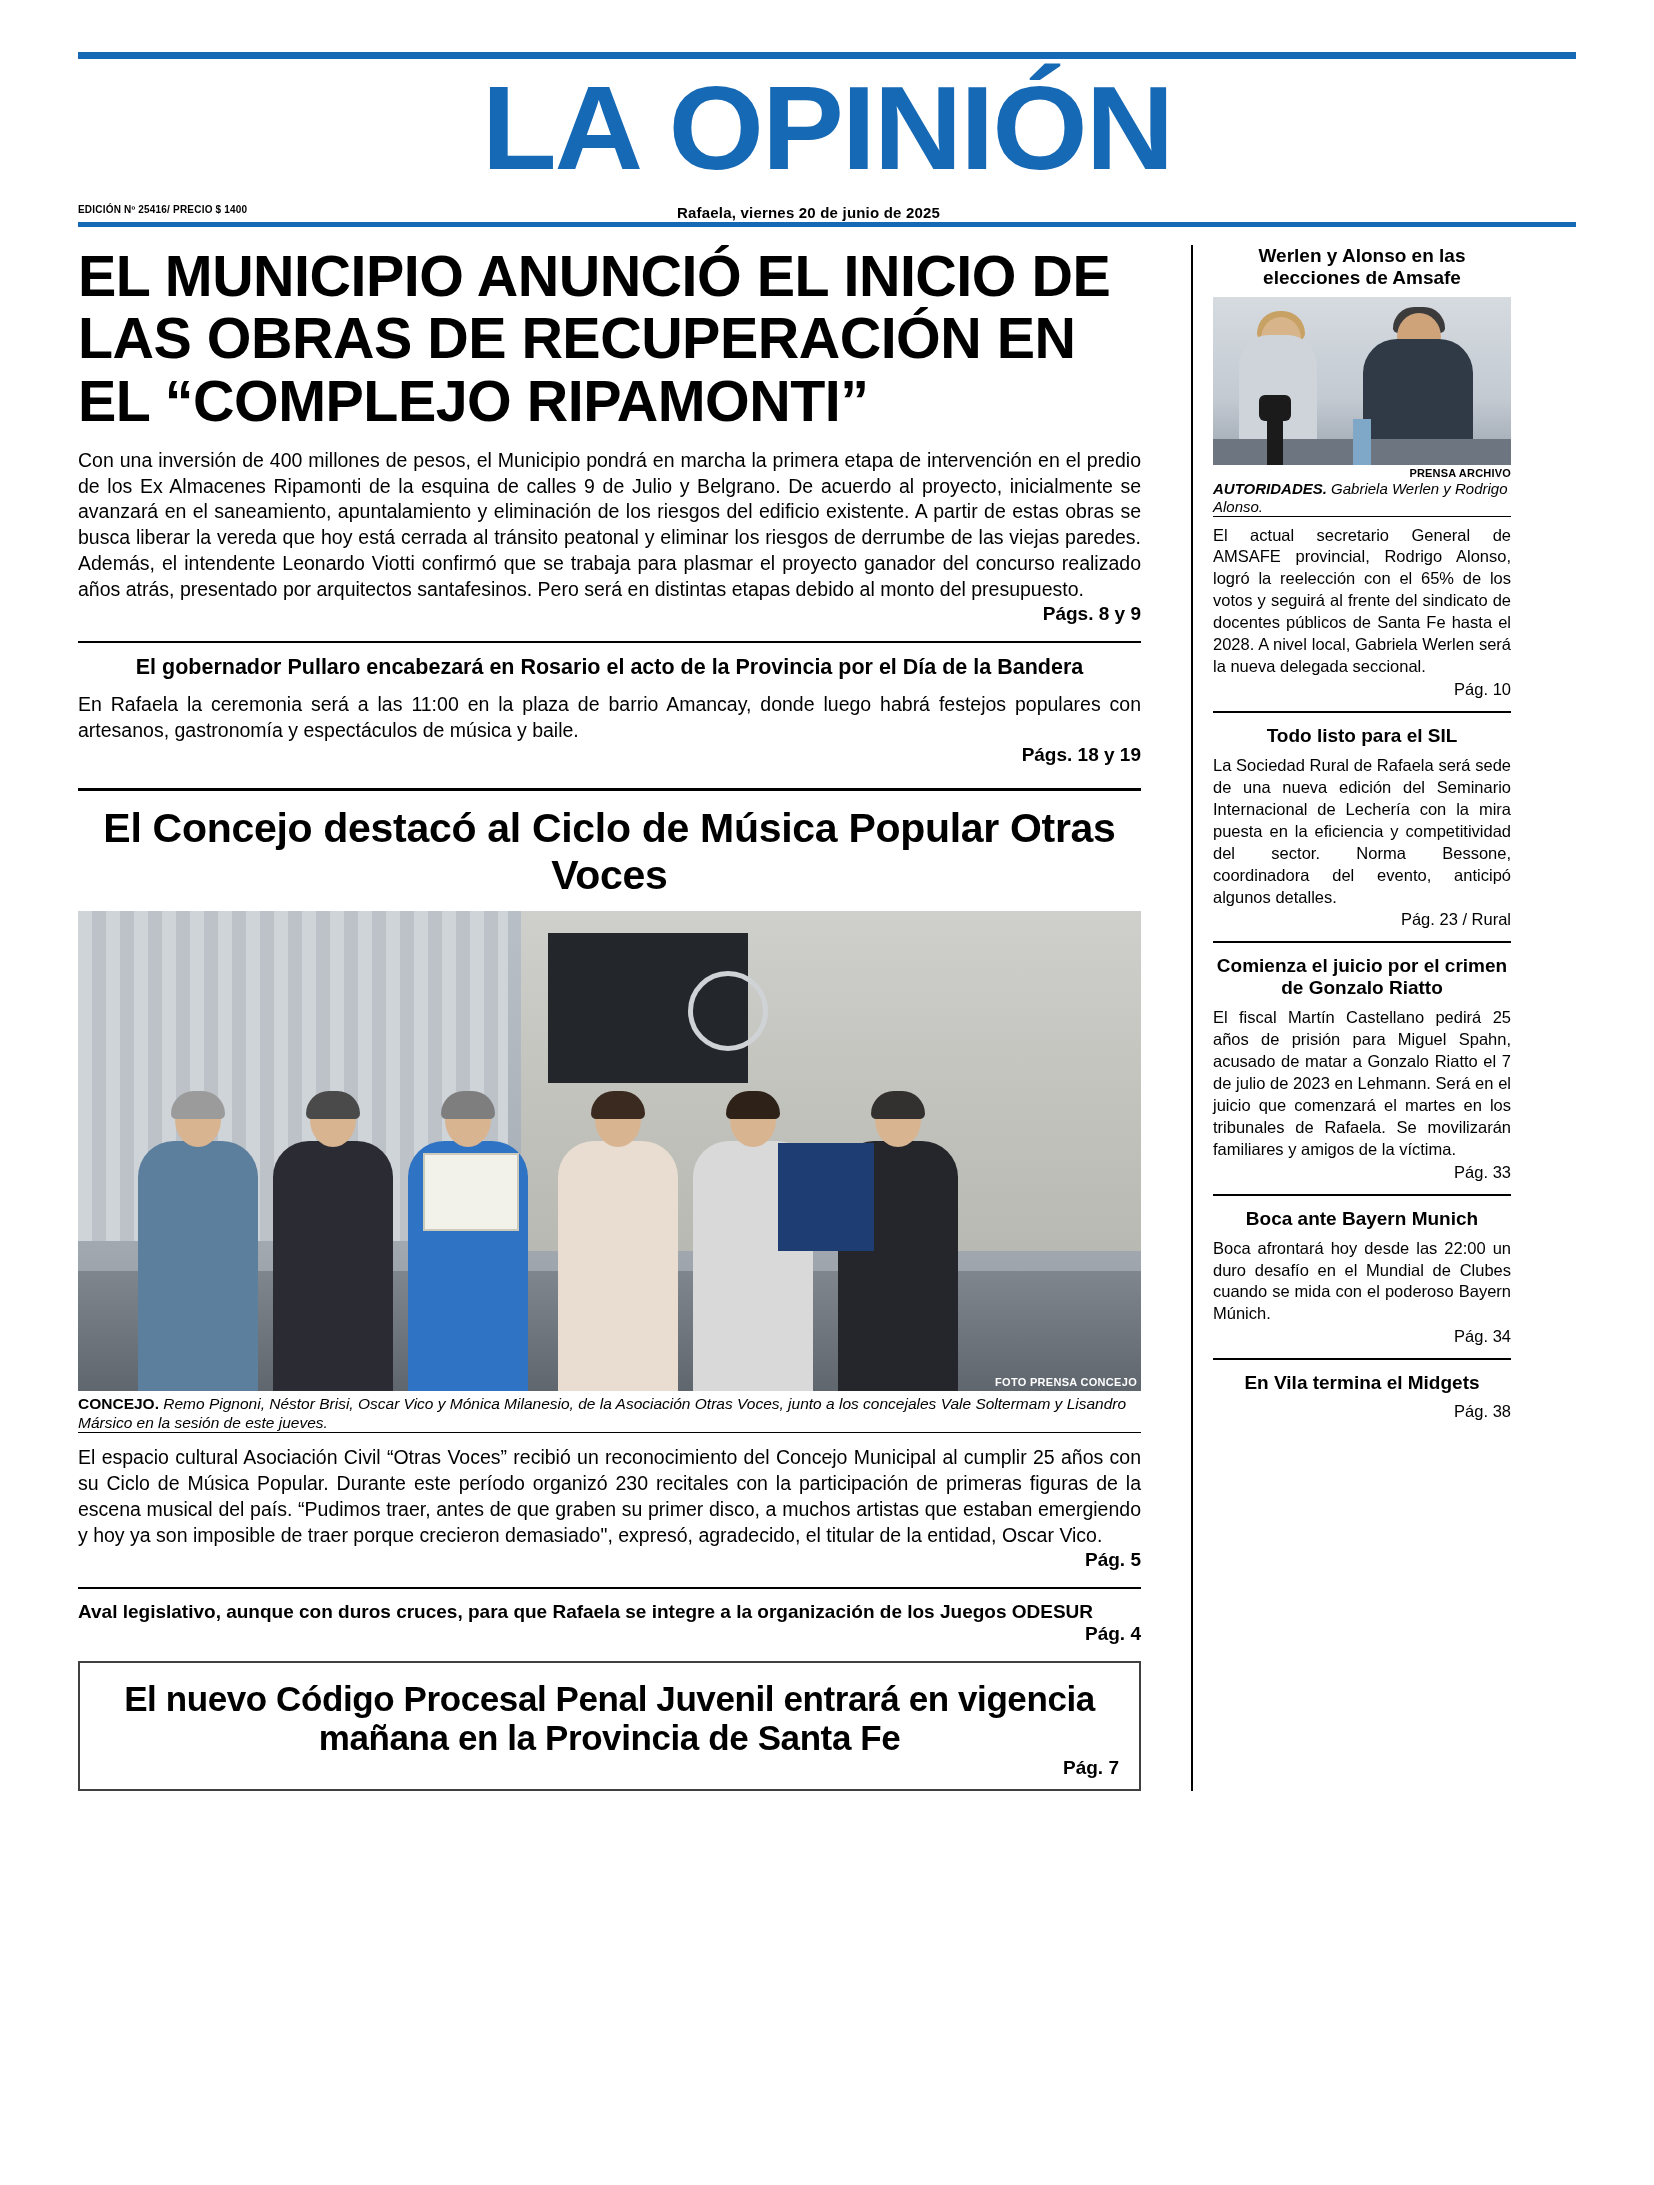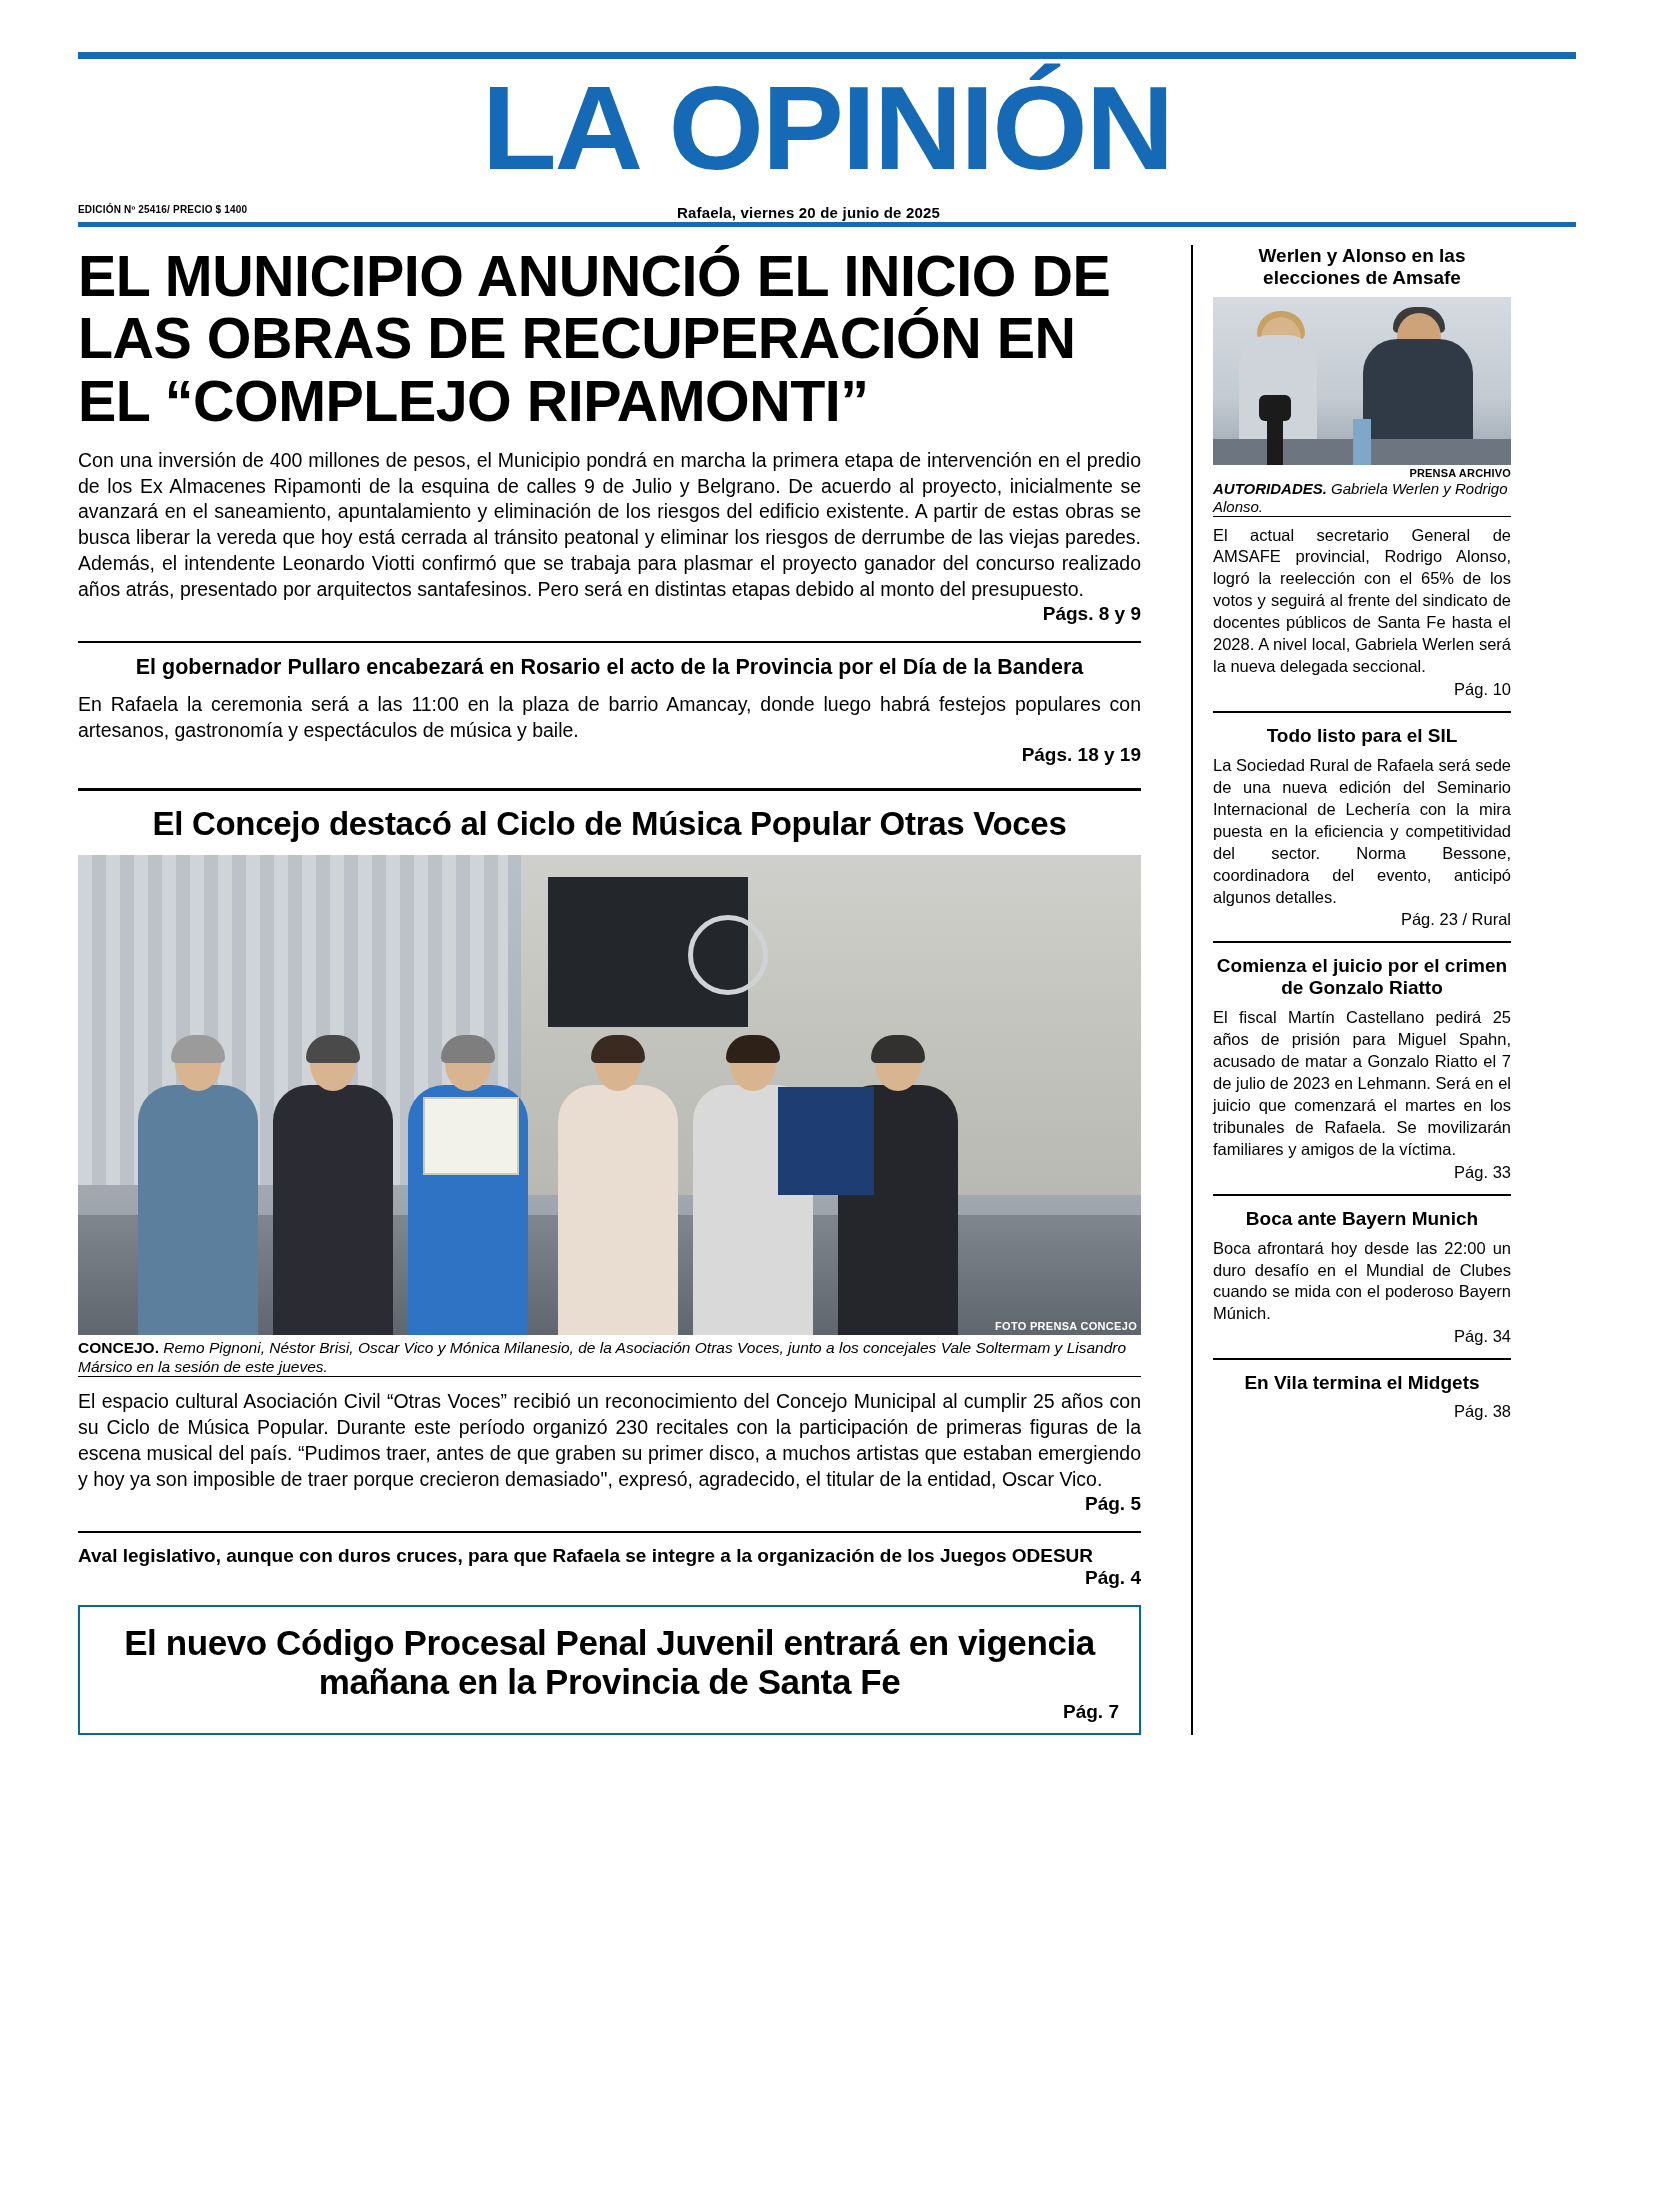--- a/index.html
+++ b/index.html
@@ -126,21 +126,21 @@
     text-align: justify;
     margin: 0;
   }
 
   .thick-rule {
     border-top: 3px solid #000;
     margin: 22px 0 14px 0;
   }
 
   .section-headline {
-    font-size: 33px;
+    font-size: 41px;
     font-weight: bold;
     text-align: center;
     letter-spacing: -0.3px;
     margin: 0 0 12px 0;
   }
 
   
   .photo {
     position: relative;
     width: 100%;
@@ -176,21 +176,21 @@
   }
 
   .minor-headline {
     font-size: 19px;
     font-weight: bold;
     margin: 0;
   }
 
   
   .boxed {
-    border: 2px solid #0369a1;
+    border: 2px solid #404040;
     padding: 16px 20px 10px 20px;
     margin-top: 16px;
   }
   .boxed-headline {
     font-size: 35px;
     line-height: 1.12;
     font-weight: bold;
     text-align: center;
     letter-spacing: -0.4px;
     margin: 0;

